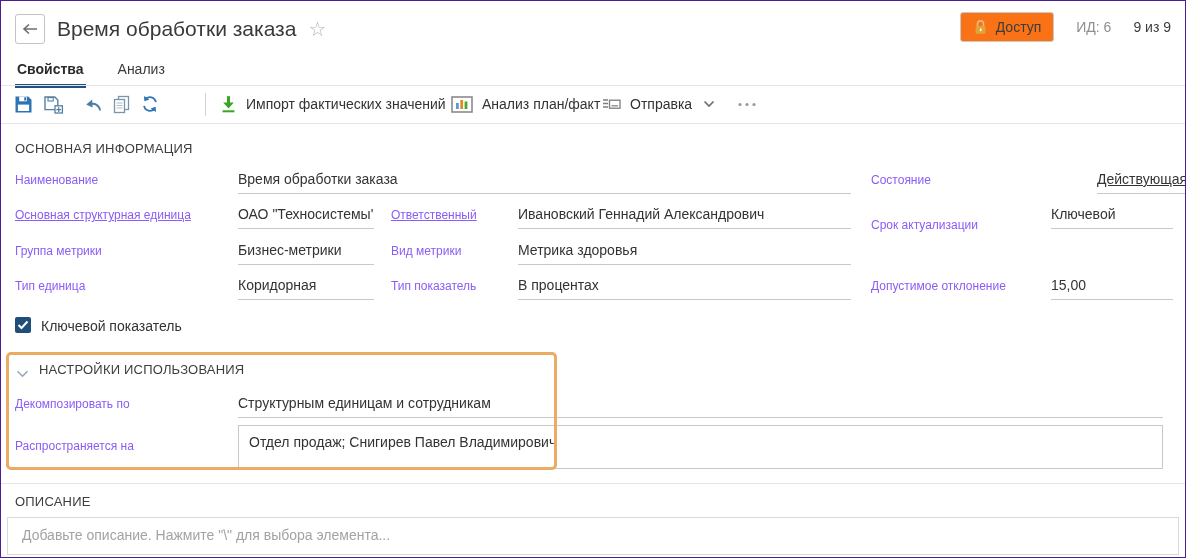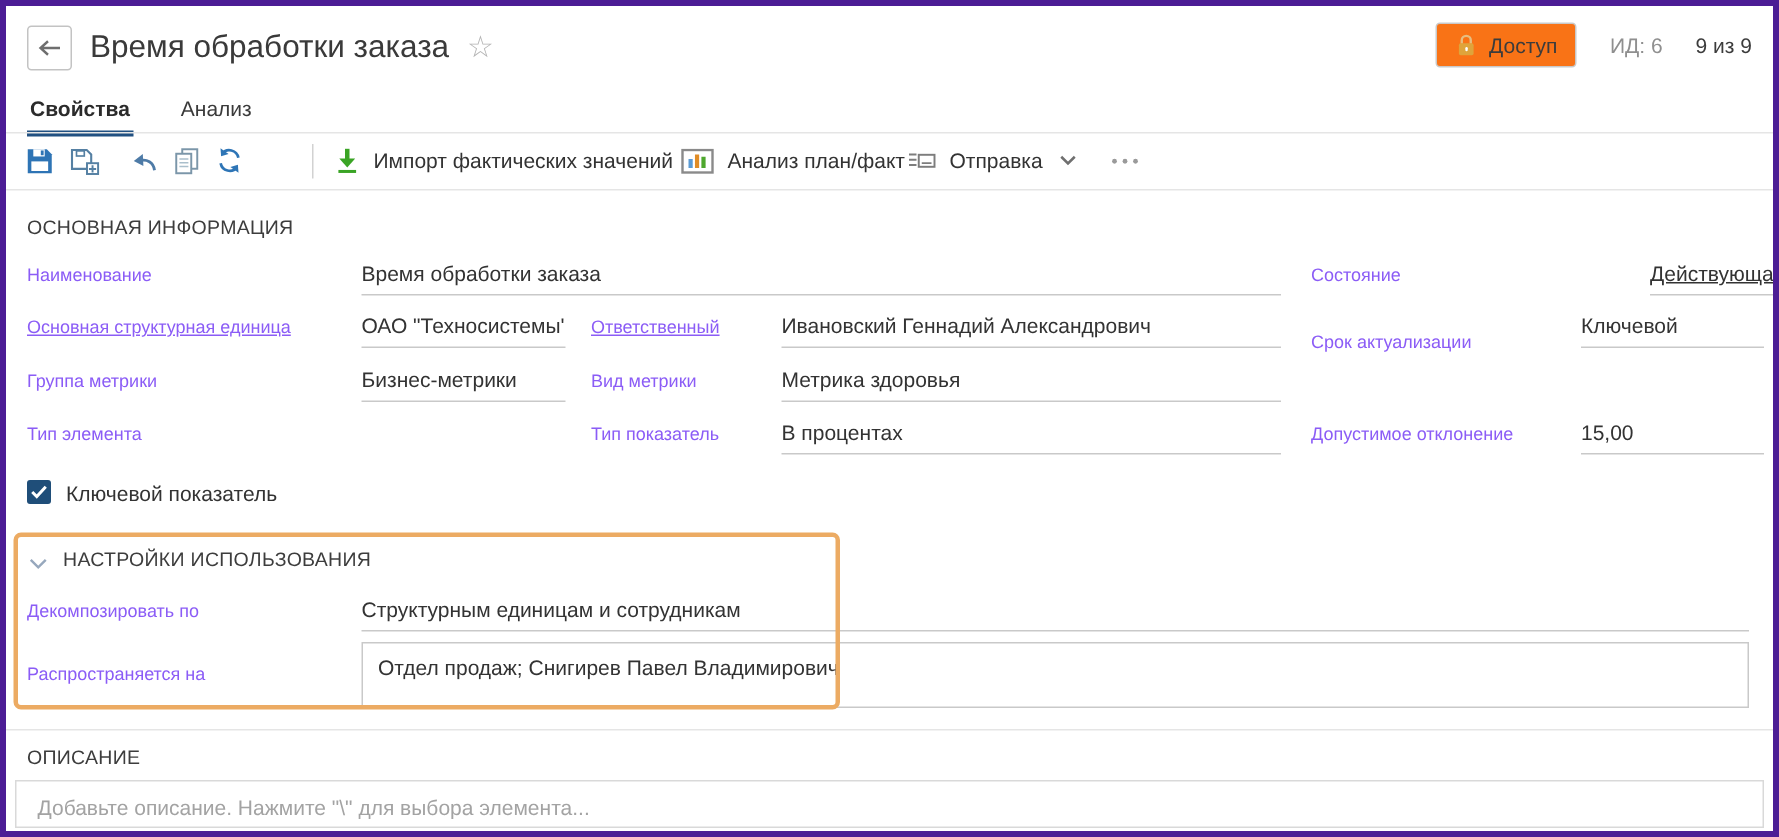--- a/index.html
+++ b/index.html
@@ -1,16 +1,16 @@
 <!DOCTYPE html>
 <html><head>
 <meta charset="utf-8">
 <style>
   html,body{margin:0;padding:0;background:#fff;font-family:"Liberation Sans",sans-serif;}
-  #page{position:relative;width:1186px;height:558px;box-sizing:border-box;border:4px solid #4c1d95;background:#fff;overflow:hidden;}
+  #page{position:relative;width:1186px;height:558px;box-sizing:border-box;border:1px solid #4c1d95;background:#fff;overflow:hidden;}
   
   .hleft{position:absolute;left:14px;top:13px;display:flex;align-items:center;gap:12px;}
   .back-btn{width:30px;height:30px;box-sizing:border-box;border:1px solid #c3c3c3;border-radius:3px;display:flex;align-items:center;justify-content:center;background:#fff;cursor:pointer;}
   .page-title{font-size:21px;color:#3a3a3a;white-space:nowrap;}
   .star{font-size:20px;color:#b5b5b5;line-height:20px;cursor:pointer;}
   .hright{position:absolute;right:14px;top:11px;display:flex;align-items:center;gap:22px;height:30px;}
   .access-btn{display:flex;align-items:center;gap:8px;height:30px;box-sizing:border-box;border:1px solid #c9c9c9;border-radius:3px;padding:0 12px;background:#f97316;cursor:pointer;}
   .access-btn span{font-size:14px;color:#3c3c3c;}
   .idtxt{font-size:14px;color:#8f8f8f;white-space:nowrap;}
   .pagertxt{font-size:14px;color:#3c3c3c;white-space:nowrap;}
@@ -161,21 +161,22 @@
   <div class="lbl link" style="left:390px;top:207px;">Ответственный</div>
   <div class="val" style="left:517px;top:205px;width:333px;">Ивановский Геннадий Александрович</div>
   <div class="lbl" style="left:870px;top:217px;text-align:right;">Срок актуализации</div>
   <div class="val" style="left:1050px;top:205px;width:122px;">Ключевой</div>
 
   <div class="lbl" style="left:14px;top:243px;">Группа метрики</div>
   <div class="val" style="left:237px;top:241px;width:136px;">Бизнес-метрики</div>
   <div class="lbl" style="left:390px;top:243px;">Вид метрики</div>
   <div class="val" style="left:517px;top:241px;width:333px;">Метрика здоровья</div>
 
-  <div class="lbl" style="left:14px;top:278px;">Тип элемента</div>
+  <div class="lbl" style="left:14px;top:278px;">Тип единица</div>
+  <div class="val" style="left:237px;top:276px;width:136px;">Коридорная</div>
   <div class="lbl" style="left:390px;top:278px;">Тип показатель</div>
   <div class="val" style="left:517px;top:276px;width:333px;">В процентах</div>
   <div class="lbl" style="left:870px;top:278px;">Допустимое отклонение</div>
   <div class="val" style="left:1050px;top:276px;width:122px;">15,00</div>
 
   <div class="cb">
     <svg width="12" height="10" viewBox="0 0 12 10">
         <path d="M1.5 5 L4.5 8 L10.5 1.5" stroke="#fff" stroke-width="2" fill="none"></path>
       </svg>
   </div>

